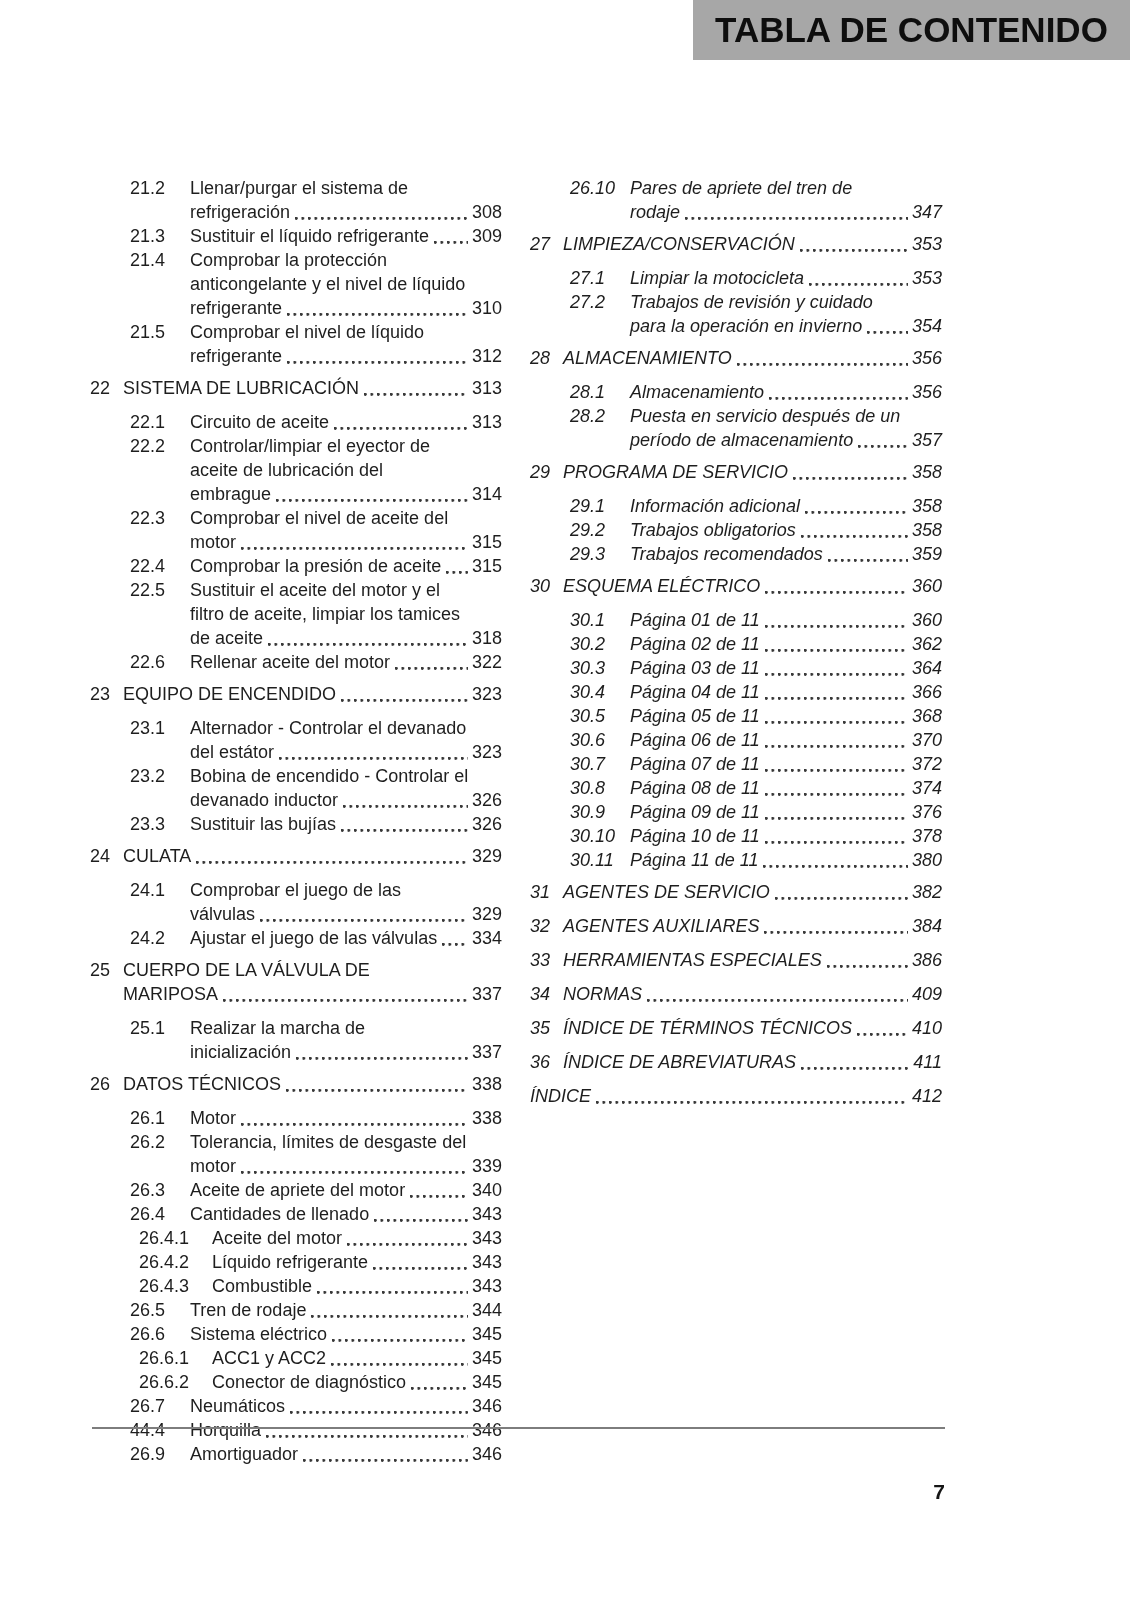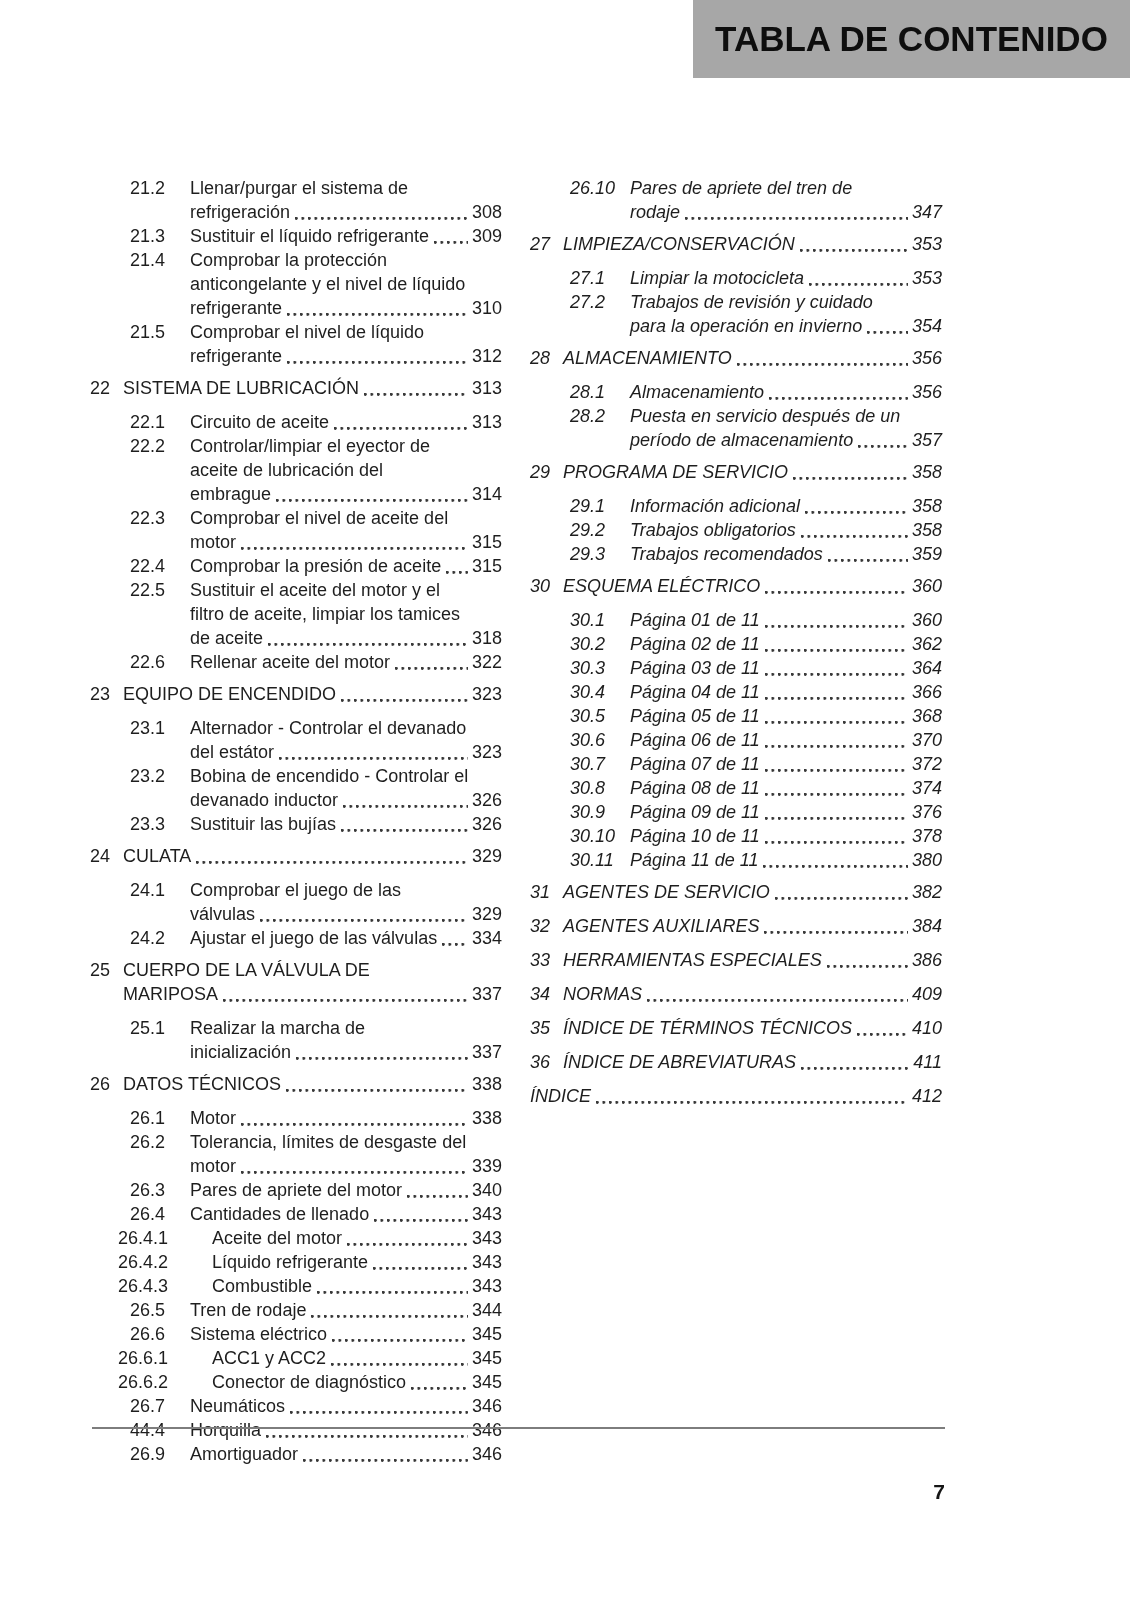--- a/index.html
+++ b/index.html
@@ -5,42 +5,42 @@
   html, body { margin: 0; padding: 0; }
   body {
     width: 1130px; height: 1600px;
     background: #ffffff;
     font-family: "Liberation Sans", sans-serif;
     color: #1e1e1e;
     position: relative;
     overflow: hidden;
   }
   .header-bar {
-    position: absolute; left: 693px; top: 0; width: 437px; height: 78px;
+    position: absolute; left: 693px; top: 0; width: 437px; height: 60px;
     background: #a7a7a7;
     display: flex; align-items: center; justify-content: center;
   }
   .header-bar .title {
     font-size: 35px; font-weight: bold; color: #0e0e0e;
     letter-spacing: 0px; white-space: nowrap;
   }
   .col {
     position: absolute; top: 131px; width: 412px;
     font-size: 18px; line-height: 24px; margin-top: 45px;
   }
   .col.left  { left: 90px; }
   .col.right { left: 530px; font-style: italic; }
 
   .entry { position: relative; }
   .entry .num { position: absolute; top: 0; }
   .entry.chapter .num  { left: 0; }
   .entry.chapter .body { margin-left: 33px; }
   .entry.sub .num      { left: 40px; }
   .entry.sub .body     { margin-left: 100px; }
-  .entry.subsub .num   { left: 28px; }
+  .entry.subsub .num   { left: 49px; }
   .entry.subsub .body  { margin-left: 122px; }
   .entry.plain .body   { margin-left: 0; }
   .entry.chapter, .entry.plain { margin-top: 8px; margin-bottom: 10px; }
 
   .line { white-space: nowrap; }
   .line.last { display: flex; align-items: baseline; }
   .line.last .t { flex: 0 0 auto; }
   .dots {
     flex: 1 1 auto; min-width: 14px; height: 3px;
     align-self: flex-end;
@@ -310,21 +310,21 @@
           <span class="t">motor</span>
           <span class="dots"></span>
           <span class="pg">339</span>
         </div>
       </div>
     </div>
     <div class="entry sub">
       <span class="num">26.3</span>
       <div class="body">
         <div class="line last">
-          <span class="t">Pares de apriete del motor</span>
+          <span class="t">Aceite de apriete del motor</span>
           <span class="dots"></span>
           <span class="pg">340</span>
         </div>
       </div>
     </div>
     <div class="entry sub">
       <span class="num">26.4</span>
       <div class="body">
         <div class="line last">
           <span class="t">Cantidades de llenado</span>

